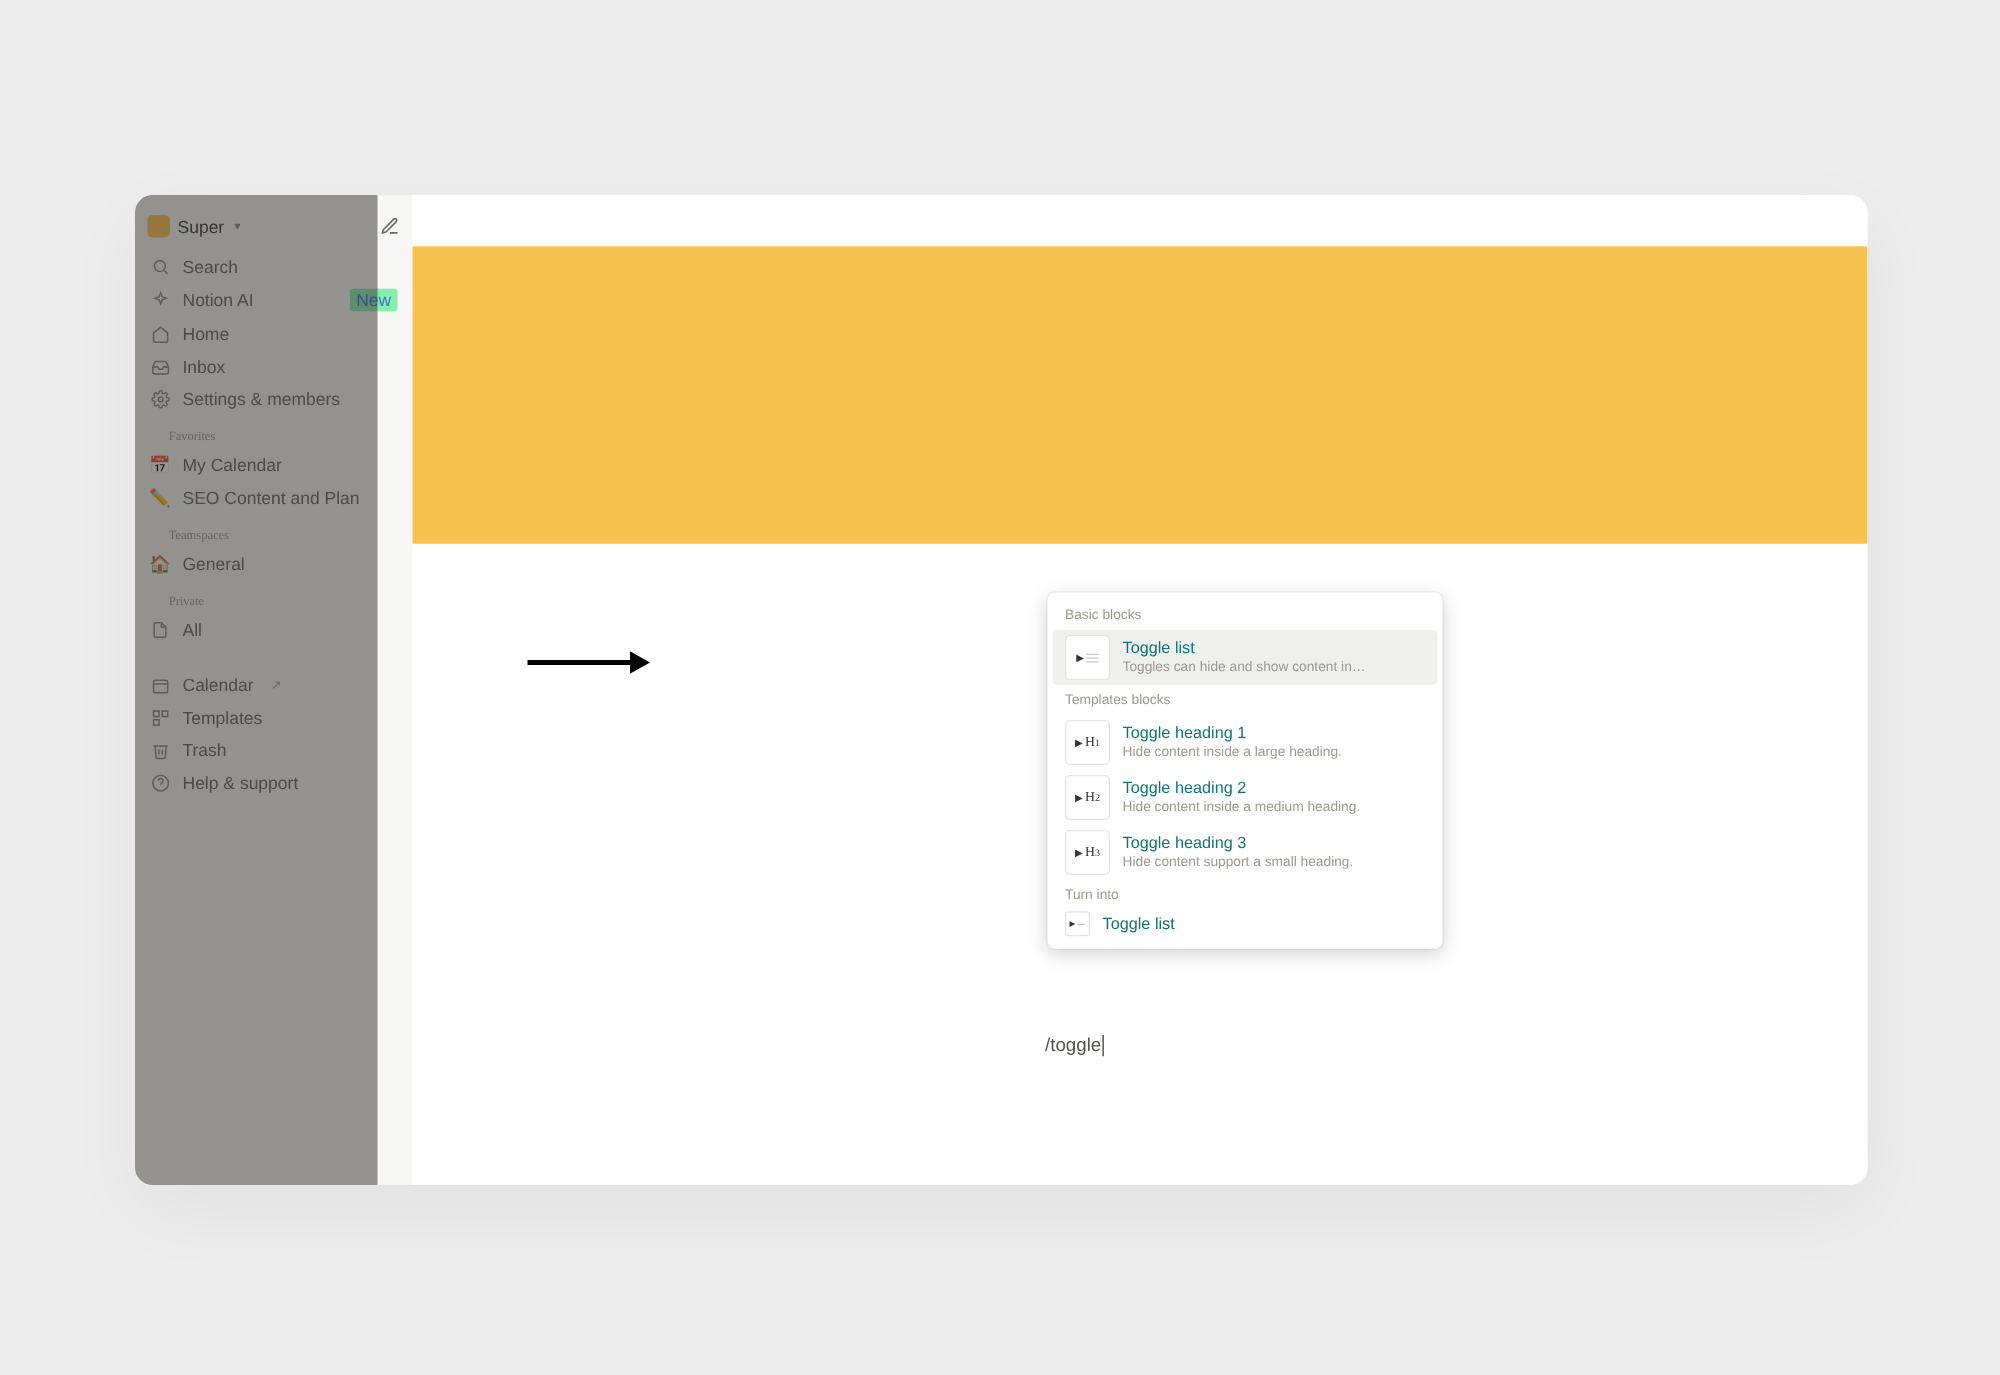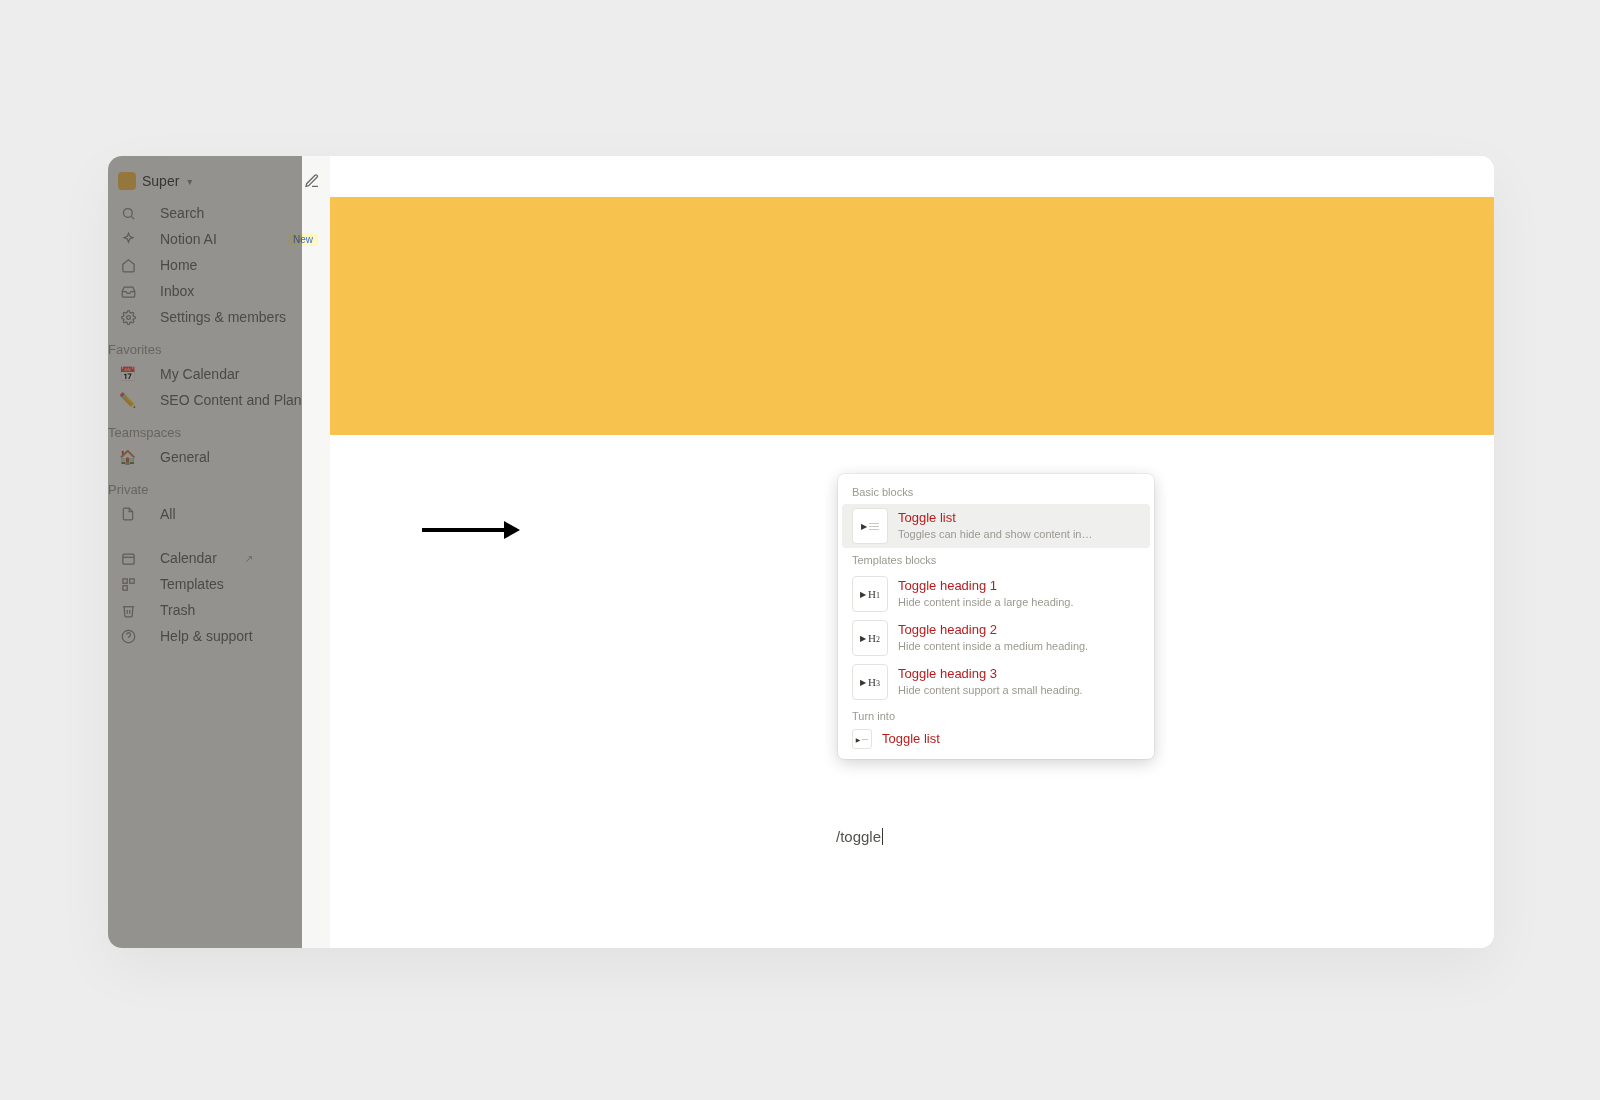--- a/index.html
+++ b/index.html
@@ -35,35 +35,35 @@
     font-weight: 500;
   }
   .ws-icon {
     width: 18px; height: 18px; border-radius: 4px;
     background: #f9bf4b;
     display: inline-flex; align-items: center; justify-content: center;
   }
   .ws-chevron { color: #8a8a8a; font-size: 10px; margin-left: 2px; }
   .compose { margin-left: auto; color: #6b6b6b; }
   .sb-item {
-    display:flex; align-items:center; gap: 24px;
+    display:flex; align-items:center; gap: 10px;
     padding: 5px 12px;
     color:#61605c; font-weight:500;
     cursor: pointer;
     border-radius:4px;
   }
   .sb-item .ic { width:16px; height:16px; display:inline-flex; align-items:center; justify-content:center; color:#8a8780; stroke:#8a8780; flex-shrink:0; }
   .sb-item .lbl { white-space: nowrap; }
   .sb-badge {
-    margin-left:auto; background:#fef9c3; color:#3b6fd6;
-    font-size:10px; padding:1px 5px; border-radius:3px; font-weight:500;
+    margin-left:auto; background:#86efac; color:#3b6fd6;
+    font-size:14px; padding:1px 5px; border-radius:3px; font-weight:500;
   }
   .sb-section-label {
-    padding: 12px 12px 4px 0;
-    font-size: 13px; color:#9b998f; font-weight:500;
+    padding: 12px 12px 4px 27px;
+    font-size: 10px; color:#9b998f; font-weight:500;font-family:Liberation Serif, serif;
   }
   .emoji { width:16px; height:16px; font-size:14px; display:inline-flex; align-items:center; justify-content:center; }
   
   .main { flex:1; position: relative; background:#fff; }
   .cover {
     position:absolute; top:41px; left:0; right:0; height:238px;
     background:#f7c24d;
   }
   .page-title {
     position:absolute; top:332px; left:506px;
@@ -104,21 +104,21 @@
     width:36px; height:36px; border-radius:4px;
     border:1px solid #e4e3e0; background:#fff;
     display:flex; align-items:center; justify-content:center;
     font-size:11px; color:#37352f; flex-shrink:0;
   }
   .popup-item .thumb.small { width:20px; height:20px; border-radius:3px; font-size:8px; }
   .thumb .tri { font-size:8px; margin-right:2px; }
   .thumb .lines { display:flex; flex-direction:column; gap:2px; }
   .thumb .lines span { display:block; height:1px; width:10px; background:#c9c8c3; }
   .popup-item .txt { display:flex; flex-direction:column; overflow:hidden; }
-  .popup-item .t-title { font-size:13px; color:#b91c1c; line-height:1.3; }
+  .popup-item .t-title { font-size:13px; color:#0f766e; line-height:1.3; }
   .popup-item .t-sub { font-size:11px; color:#9b998f; white-space:nowrap; overflow:hidden; text-overflow:ellipsis; max-width:196px; line-height:1.3; }
   
   .arrow {
     position:absolute; top:516px; left:420px;
     width:100px; height:28px; pointer-events:none;
   }
   svg { display:block; }
 </style>
 </head>
 <body>

